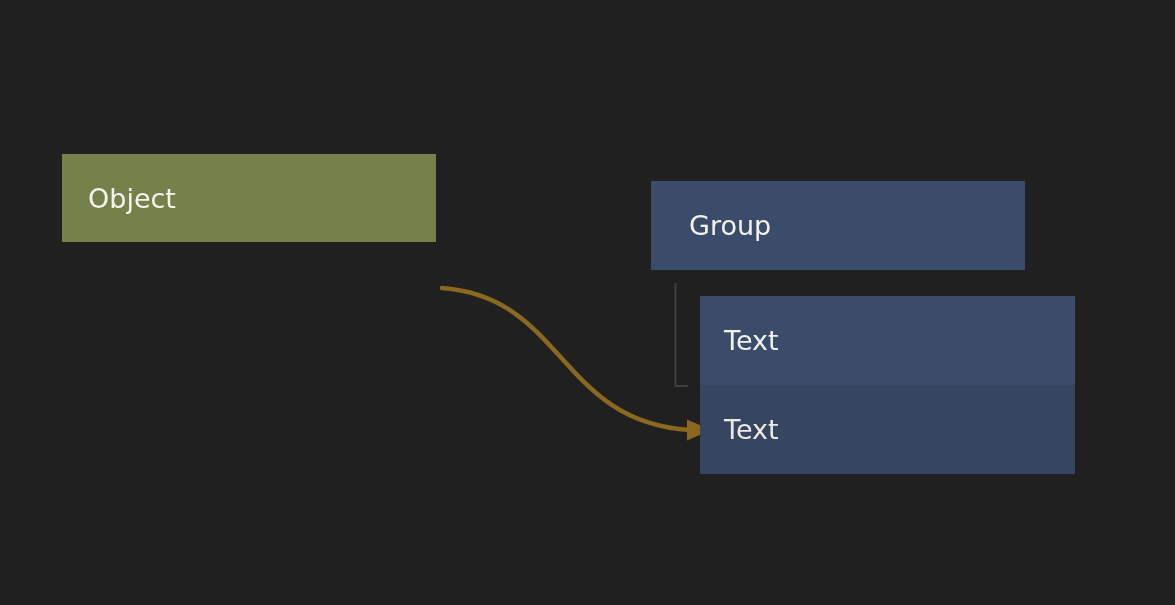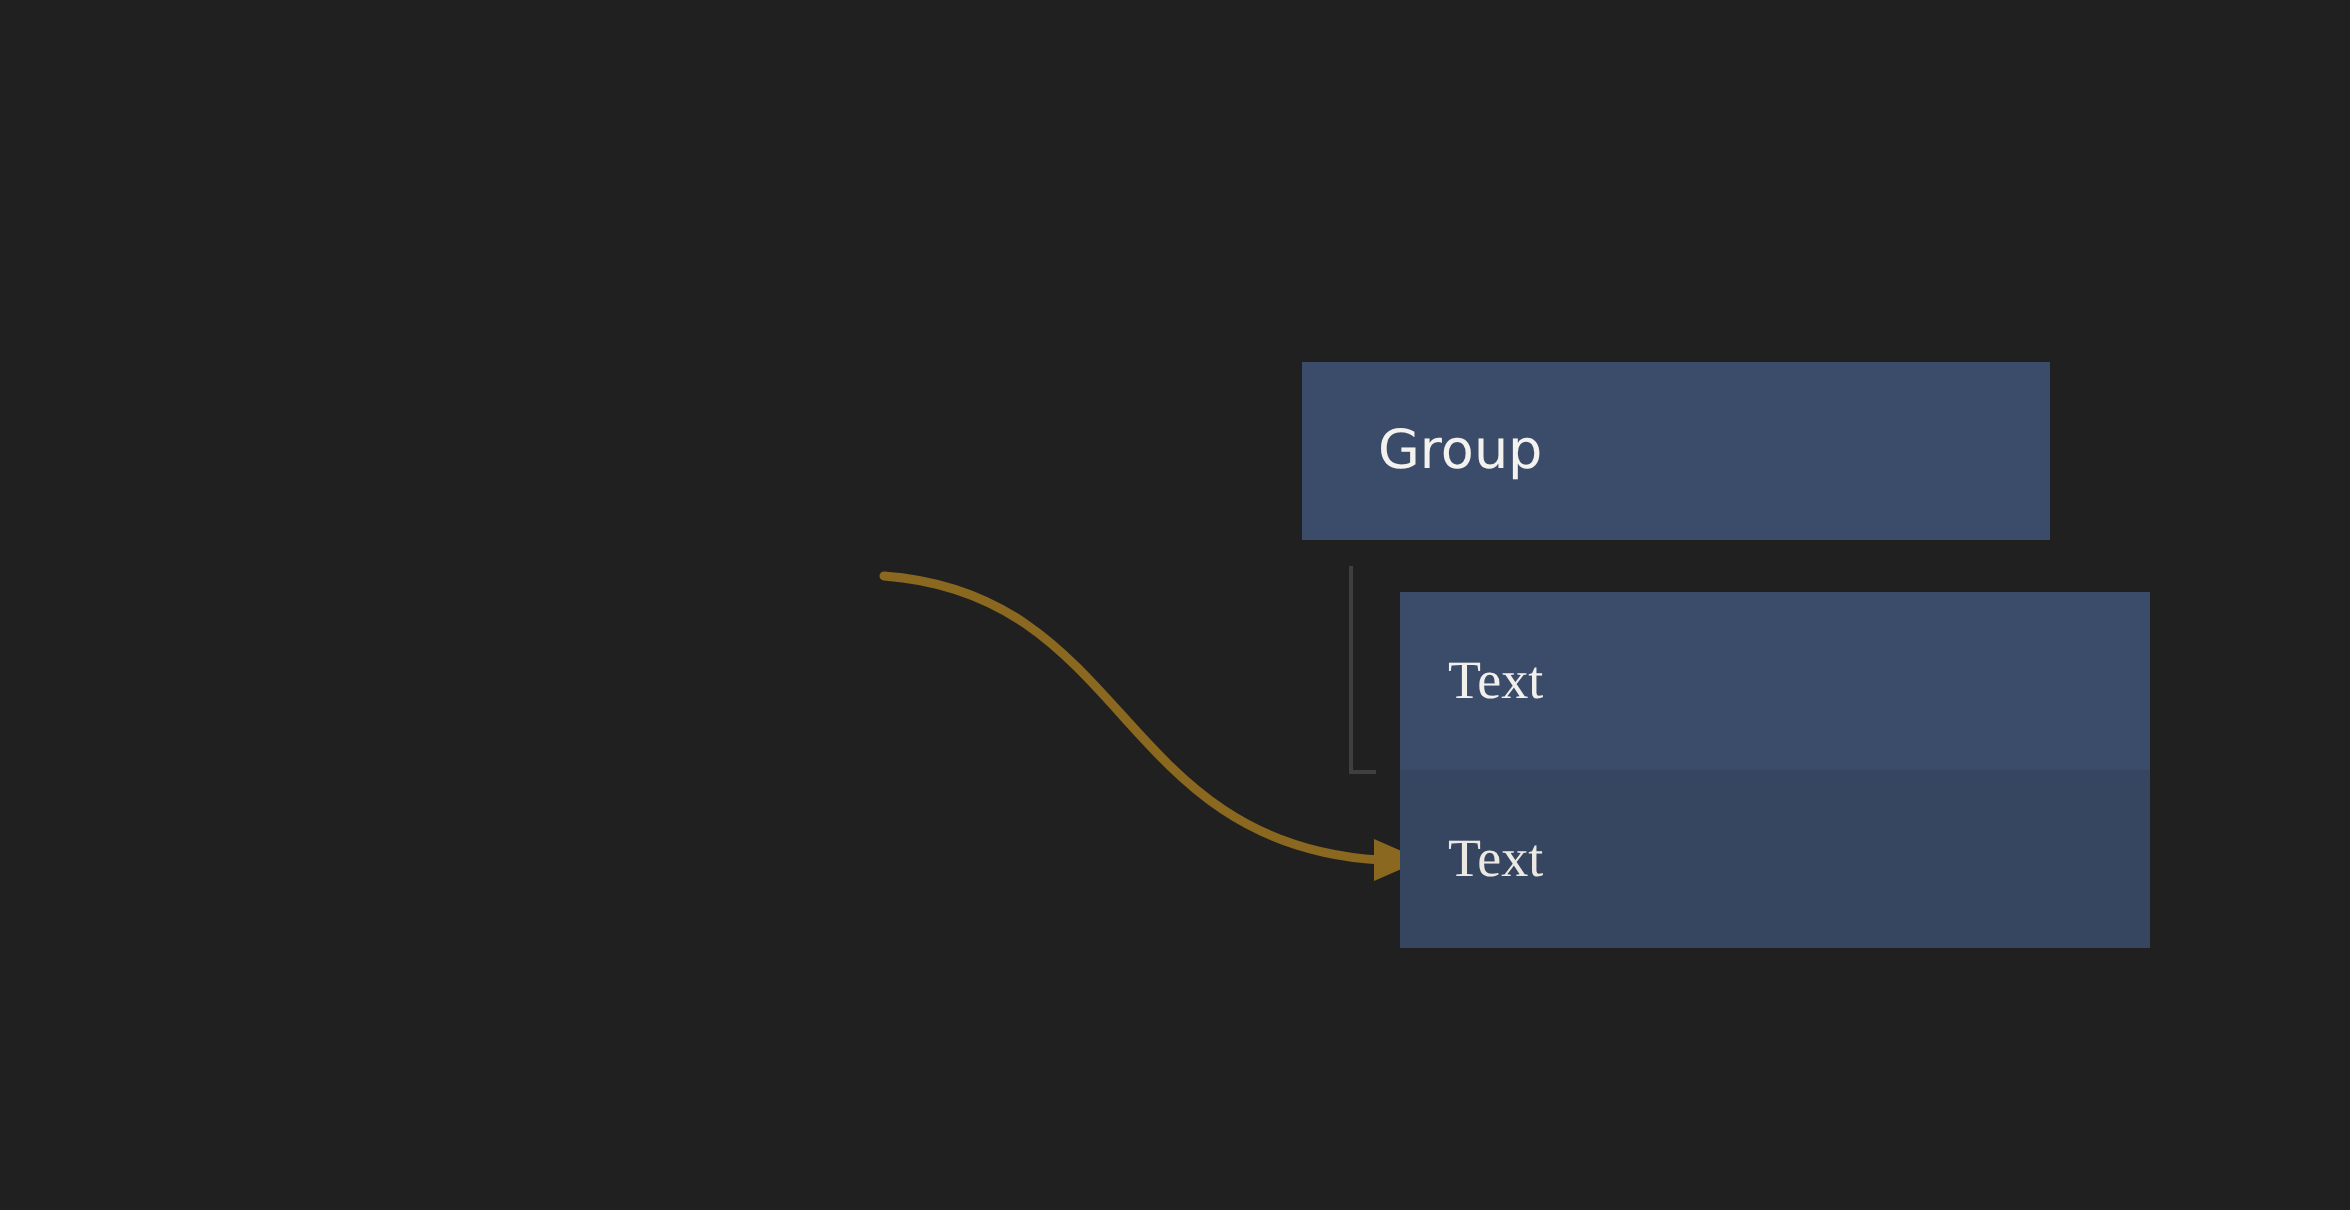--- a/index.html
+++ b/index.html
@@ -31,21 +31,21 @@
   }
 
   
   .node-group { left: 651px; top: 181px; width: 374px; height: 89px; background: #3a4c69; }
   .node-group .hdr {
     height: 89px; display: flex; align-items: center; padding-left: 38px;
     font-size: 27px; color: #f4f2ee;
   }
 
   
-  .node-text { left: 700px; top: 296px; width: 375px; height: 222px; font-family: Liberation Serif, serif; }
+  .node-text { left: 700px; top: 296px; width: 375px; height: 222px; }
   .node-text .hdr {
     height: 89px; background: #3a4c69;
     display: flex; align-items: center; padding-left: 24px;
     font-size: 27px; color: #f2f0ec;
   }
   .node-text .row {
     height: 89px; background: #364560;
     display: flex; align-items: center; padding-left: 24px;
     font-size: 27px; color: #ece9e4;
   }
@@ -60,20 +60,23 @@
 
 <div class="canvas">
 
   <svg class="wires" width="1175" height="605" viewBox="0 0 1175 605">
     <path class="hier-link" d="M 675.5 283 L 675.5 386 L 688 386"></path>
     <path class="conn-wire" d="M 442 288 C 565 297, 558 422, 690 430"></path>
     <polygon class="conn-arrow" points="687,419.5 711,430 687,440.5"></polygon>
   </svg>
 
   <div class="node node-object">
+    <div class="hdr">
+      <span>Object</span>
+    </div>
   </div>
 
   <div class="node node-group">
     <div class="hdr">
       <span>Group</span>
     </div>
   </div>
 
   <div class="node node-text">
     <div class="hdr">

